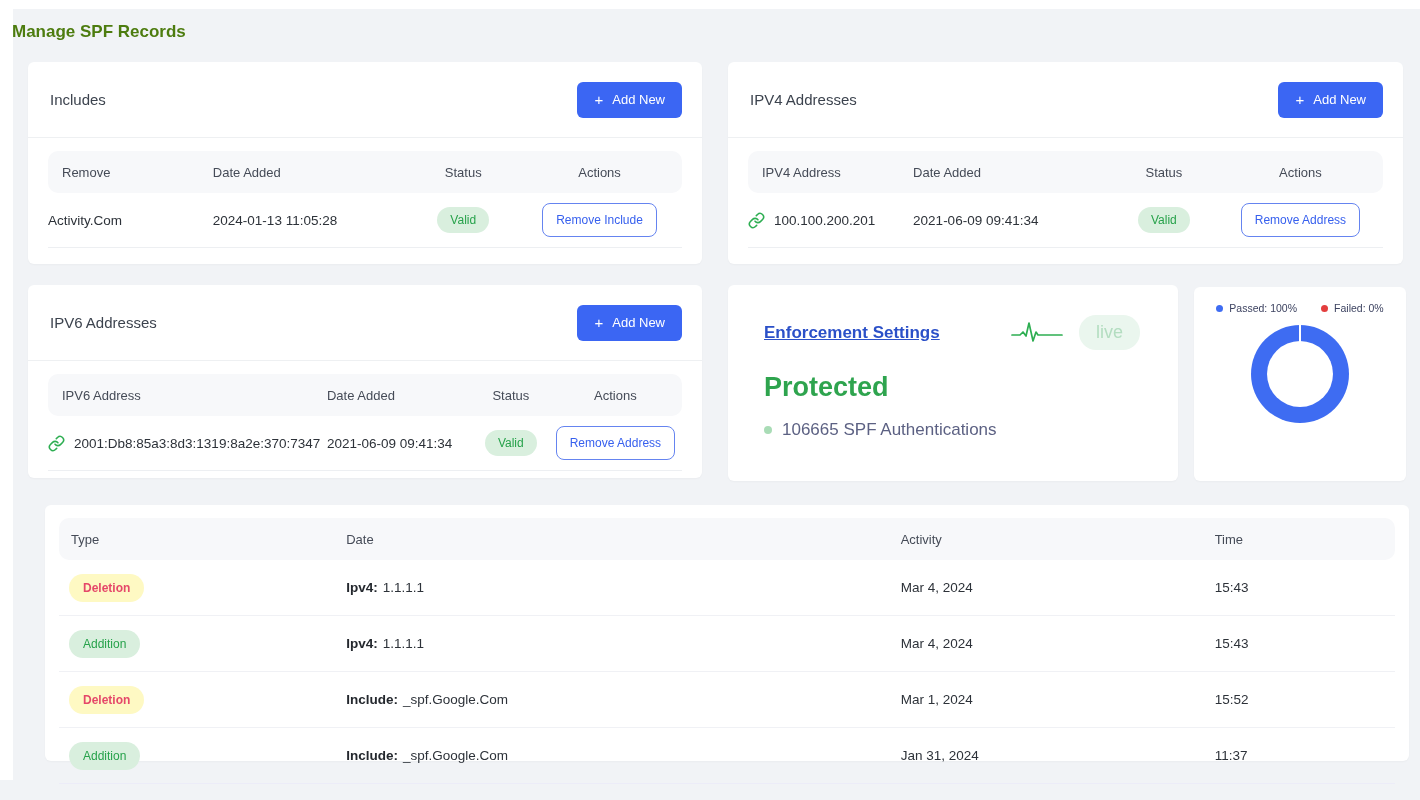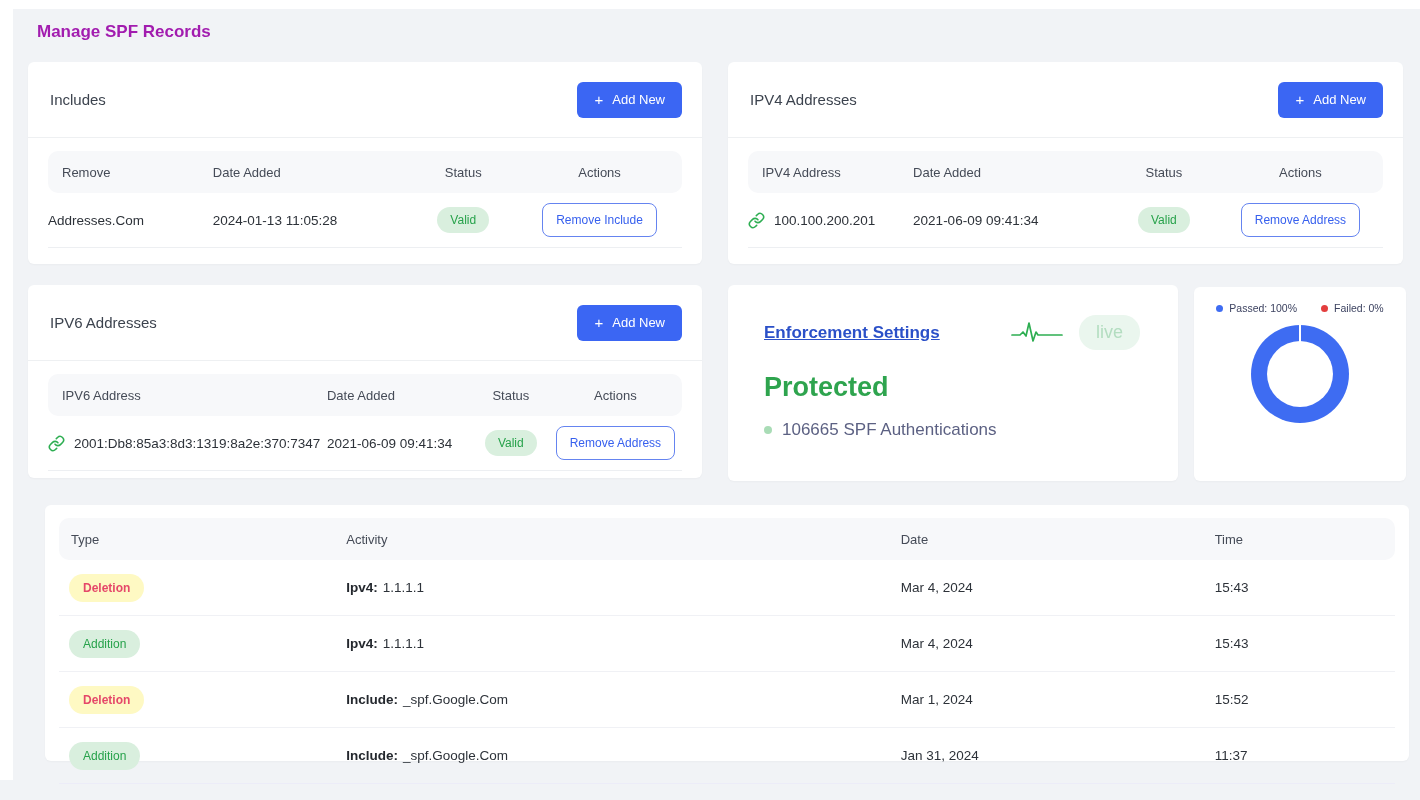--- a/index.html
+++ b/index.html
@@ -1,21 +1,21 @@
 <!DOCTYPE html>
 <html><head>
 <meta charset="utf-8">
 <style>
   * { margin:0; padding:0; box-sizing:border-box; }
   html,body { width:1420px; height:800px; overflow:hidden;
     font-family:"Liberation Sans","DejaVu Sans",sans-serif;
     background:#f1f3f6; }
   .frame-top { position:absolute; left:0; top:0; width:1420px; height:9px; background:#ffffff; }
   .frame-left { position:absolute; left:0; top:0; width:13px; height:780px; background:#ffffff; }
-  .page-title { position:absolute; left:37px; top:22px; font-size:17px; font-weight:700; color:#a21caf; }
+  .page-title { position:absolute; left:12px; top:22px; font-size:17px; font-weight:700; color:#4d7c0f; }
 
   .card { position:absolute; background:#fff; border-radius:6px; box-shadow:0 1px 2px rgba(16,24,40,.03); }
   #card-includes   { left:28px;  top:62px;  width:674px;  height:202px; }
   #card-ipv4       { left:728px; top:62px;  width:675px;  height:202px; }
   #card-ipv6       { left:28px;  top:285px; width:674px;  height:193px; }
   #card-enforce    { left:728px; top:285px; width:450px;  height:196px; }
   #card-domain     { left:1194px;top:287px; width:212px;  height:194px; }
   #card-activity   { left:45px;  top:505px; width:1364px; height:256px; }
 
   .card-head { display:flex; justify-content:space-between; align-items:center;
@@ -93,21 +93,21 @@
     </button>
   </div>
   <div class="card-body">
     <div class="thead cols-std">
       <div>Remove</div>
       <div>Date Added</div>
       <div class="c-center">Status</div>
       <div class="c-center">Actions</div>
     </div>
     <div class="trow cols-std">
-      <div>Addresses.Com</div>
+      <div>Activity.Com</div>
       <div>2024-01-13 11:05:28</div>
       <div class="c-center">
           <span class="pill-valid">Valid</span>
         </div>
       <div class="c-center">
           <button class="btn-outline">Remove Include</button>
         </div>
     </div>
   </div>
 </section>
@@ -210,22 +210,22 @@
   </div>
   <div class="dh-donut-wrap">
     <div class="donut" style="background: conic-gradient(rgb(255, 255, 255) 0deg, rgb(255, 255, 255) 1.5deg, rgb(62, 108, 242) 1.5deg, rgb(62, 108, 242) 358.5deg, rgb(255, 255, 255) 358.5deg, rgb(255, 255, 255) 360deg);"></div>
   </div>
 </section>
 
 <section class="card" id="card-activity">
   <div class="card-body">
     <div class="thead cols-act">
       <div>Type</div>
+      <div>Date</div>
       <div>Activity</div>
-      <div>Date</div>
       <div>Time</div>
     </div>
 
     <div class="trow cols-act">
       <div>
           <span class="badge badge-del">Deletion</span>
         </div>
       <div><span class="act-label">Ipv4:</span><span class="act-value">1.1.1.1</span></div>
       <div>Mar 4, 2024</div>
       <div>15:43</div>

